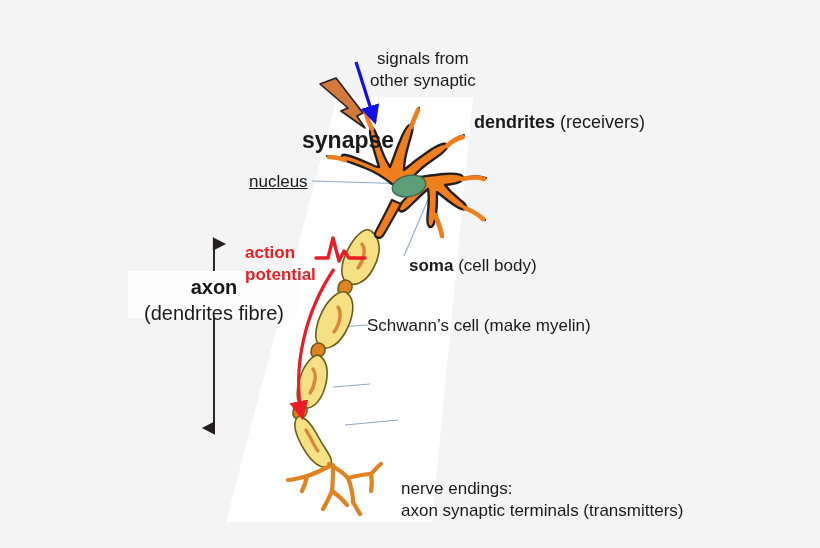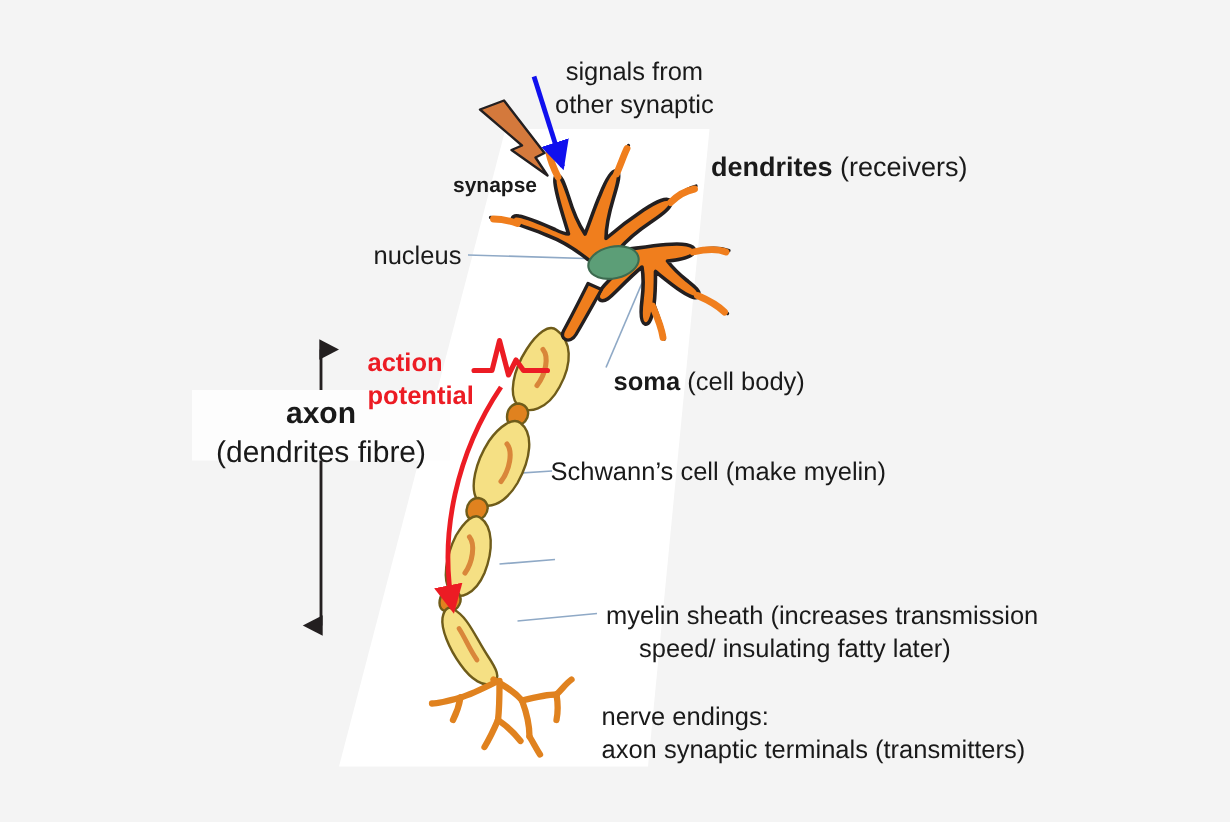--- a/index.html
+++ b/index.html
@@ -9,21 +9,21 @@
   body {
     width: 820px;
     height: 548px;
     background: #f4f4f4;
     font-family: "Liberation Sans", sans-serif;
     overflow: hidden;
     position: relative;
   }
   #stage {
     position: absolute;
-    left: 0; top: 1px;
+    left: 0; top: 12px;
     width: 820px;
     height: 458px;
   }
   svg.layer {
     position: absolute;
     left: 0; top: 0;
     width: 820px;
     height: 548px;
   }
   .lbl {
@@ -210,48 +210,44 @@
     <line x1="214" y1="232" x2="214" y2="416" stroke="#231f20" stroke-width="1.9" marker-start="url(#arrowBlkUp)" marker-end="url(#arrowBlkDn)"></line>
   </svg>
 
   <div class="whitebox" style="left:128px; top:259px; width:172px; height:47px;"></div>
 
   <div class="lbl tctr" style="left:370px; top:36px; font-size:17px;">
     <div>signals from</div>
     <div>other synaptic</div>
   </div>
 
-  <div class="lbl bold" style="left:302px; top:114px; font-size:14px;">synapse</div>
+  <div class="lbl bold" style="left:302px; top:114px; font-size:23px;">synapse</div>
 
   <div class="lbl" style="left:474px; top:99px; font-size:18px;">
     <span class="bold">dendrites</span><span> (receivers)</span>
   </div>
 
-  <div class="lbl" style="left:249px; top:159px; font-size:17px;">nucleus</div>
+  <div class="lbl" style="left:249px; top:159px; font-size:17px;text-decoration:underline;">nucleus</div>
 
   <div class="lbl red" style="left:245px; top:196px; font-size:17px;">
     <div>action</div>
     <div>potential</div>
   </div>
 
   <div class="lbl tctr" style="left:128px; top:263px; width:172px; font-size:20px;">
     <div class="bold">axon</div>
     <div>(dendrites fibre)</div>
   </div>
 
   <div class="lbl" style="left:367px; top:303px; font-size:17px;">Schwann’s cell (make myelin)</div>
 
   <div class="lbl" style="left:409px; top:243px; font-size:17px;">
     <span class="bold">soma</span><span> (cell body)</span>
   </div>
 
 
-  <div class="lbl" style="left:404px; top:399px; font-size:17px;">
-    <div>myelin sheath (increases transmission</div>
-    <div style="padding-left:22px;">speed/ insulating fatty later)</div>
-  </div>
 
   <div class="lbl" style="left:385px; top:466px; font-size:17px;margin-left:16px;">
     <div>nerve endings:</div>
     <div>axon synaptic terminals (transmitters)</div>
   </div>
 
 </div>
 
 </body></html>

